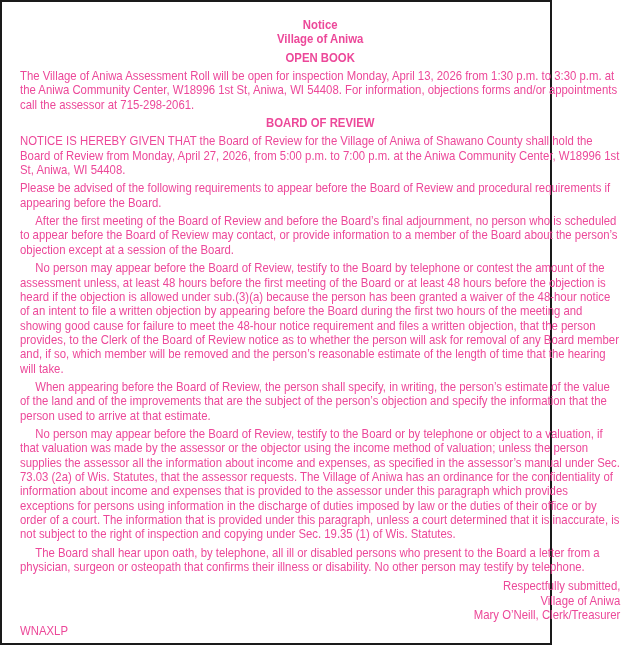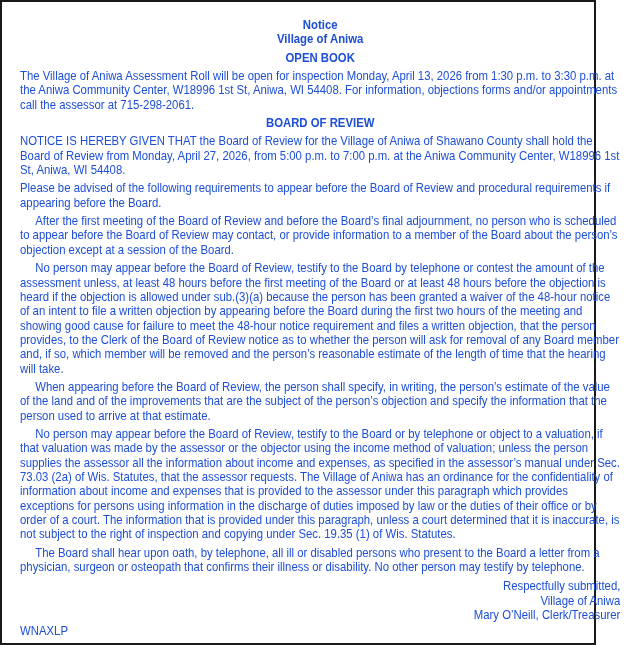--- a/index.html
+++ b/index.html
@@ -8,25 +8,25 @@
       background: #ffffff;
     }
     body {
       width: 640px;
       height: 645px;
       overflow: hidden;
     }
     .notice {
       position: relative;
       box-sizing: border-box;
-      width: 596px;
+      width: 552px;
       height: 645px;
       border: 2px solid #1a1a1a;
       background: #ffffff;
-      color: #1d4ed8;
+      color: #ec4899;
       padding: 16px 18px 8px 18px;
     }
     .inner {
       width: 708px;
       transform: scaleX(0.848);
       transform-origin: 0 0;
       font-family: "Liberation Sans", sans-serif;
       font-size: 13.4px;
       line-height: 14.35px;
     }

